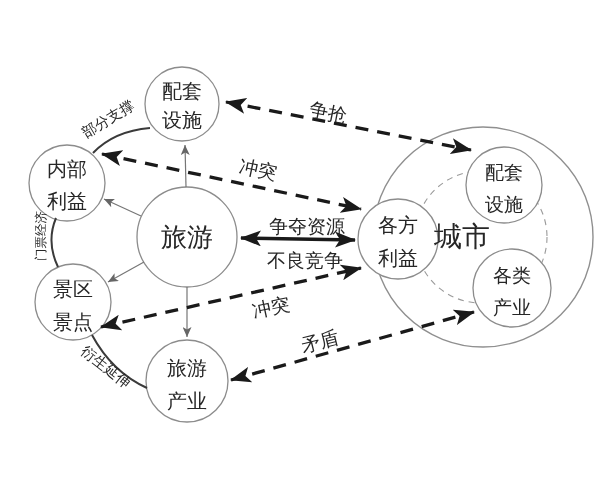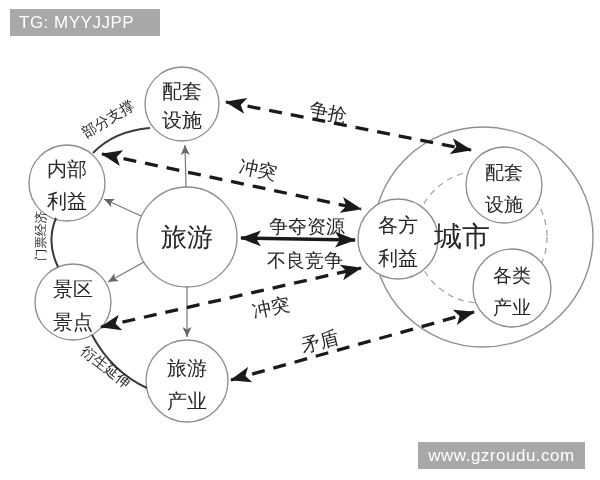--- a/index.html
+++ b/index.html
@@ -106,15 +106,13 @@
     <text class="edge-label" x="258" y="176" transform="rotate(12 258 170)">冲突</text>
     <text class="edge-label" x="307" y="233">争夺资源</text>
     <text class="edge-label" x="305" y="267">不良竞争</text>
     <text class="edge-label" x="271" y="314" transform="rotate(-12 271 308)">冲突</text>
     <text class="edge-label" x="320" y="348" transform="rotate(-14 320 342)">矛盾</text>
     <text class="edge-label small" x="108" y="124" transform="rotate(-31 108 119)">部分支撑</text>
     <text class="edge-label tiny" x="40" y="241" transform="rotate(-90 40 236)">门票经济</text>
     <text class="edge-label small" x="106" y="372" transform="rotate(38 106 367)">衍生延伸</text>
   </svg>
 
-  <div class="wm wm-top">TG: MYYJJPP</div>
-  <div class="wm wm-bottom">www.gzroudu.com</div>
 </div>
 
 </body></html>

